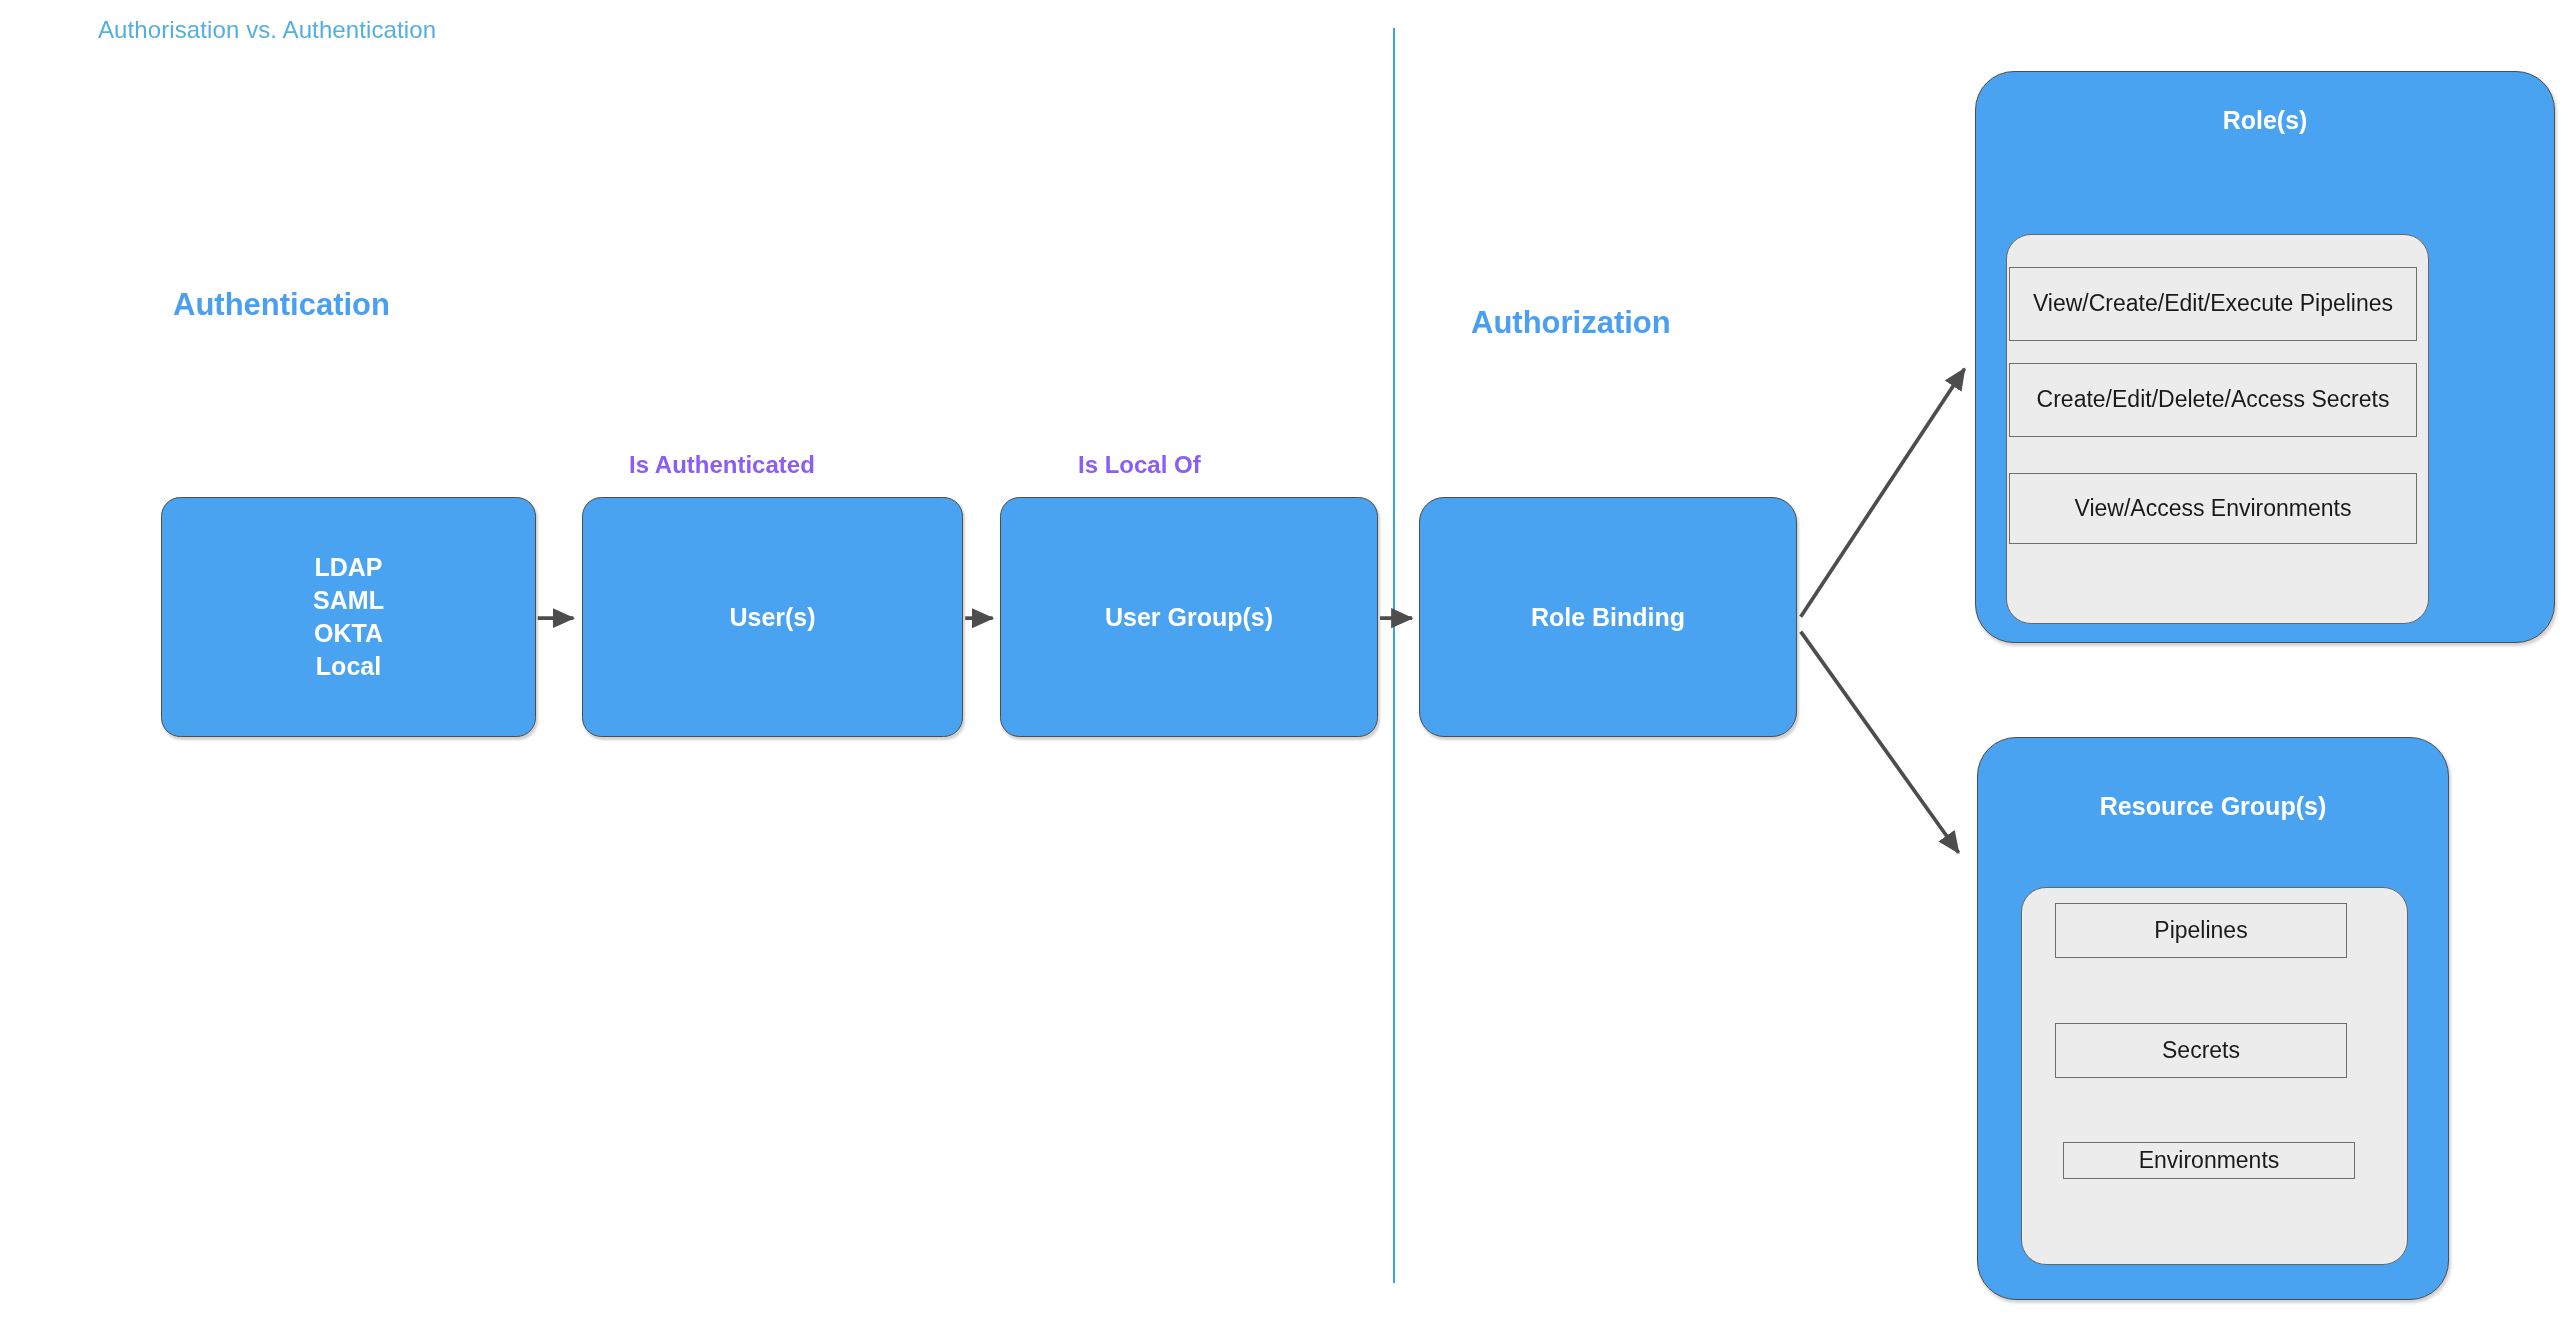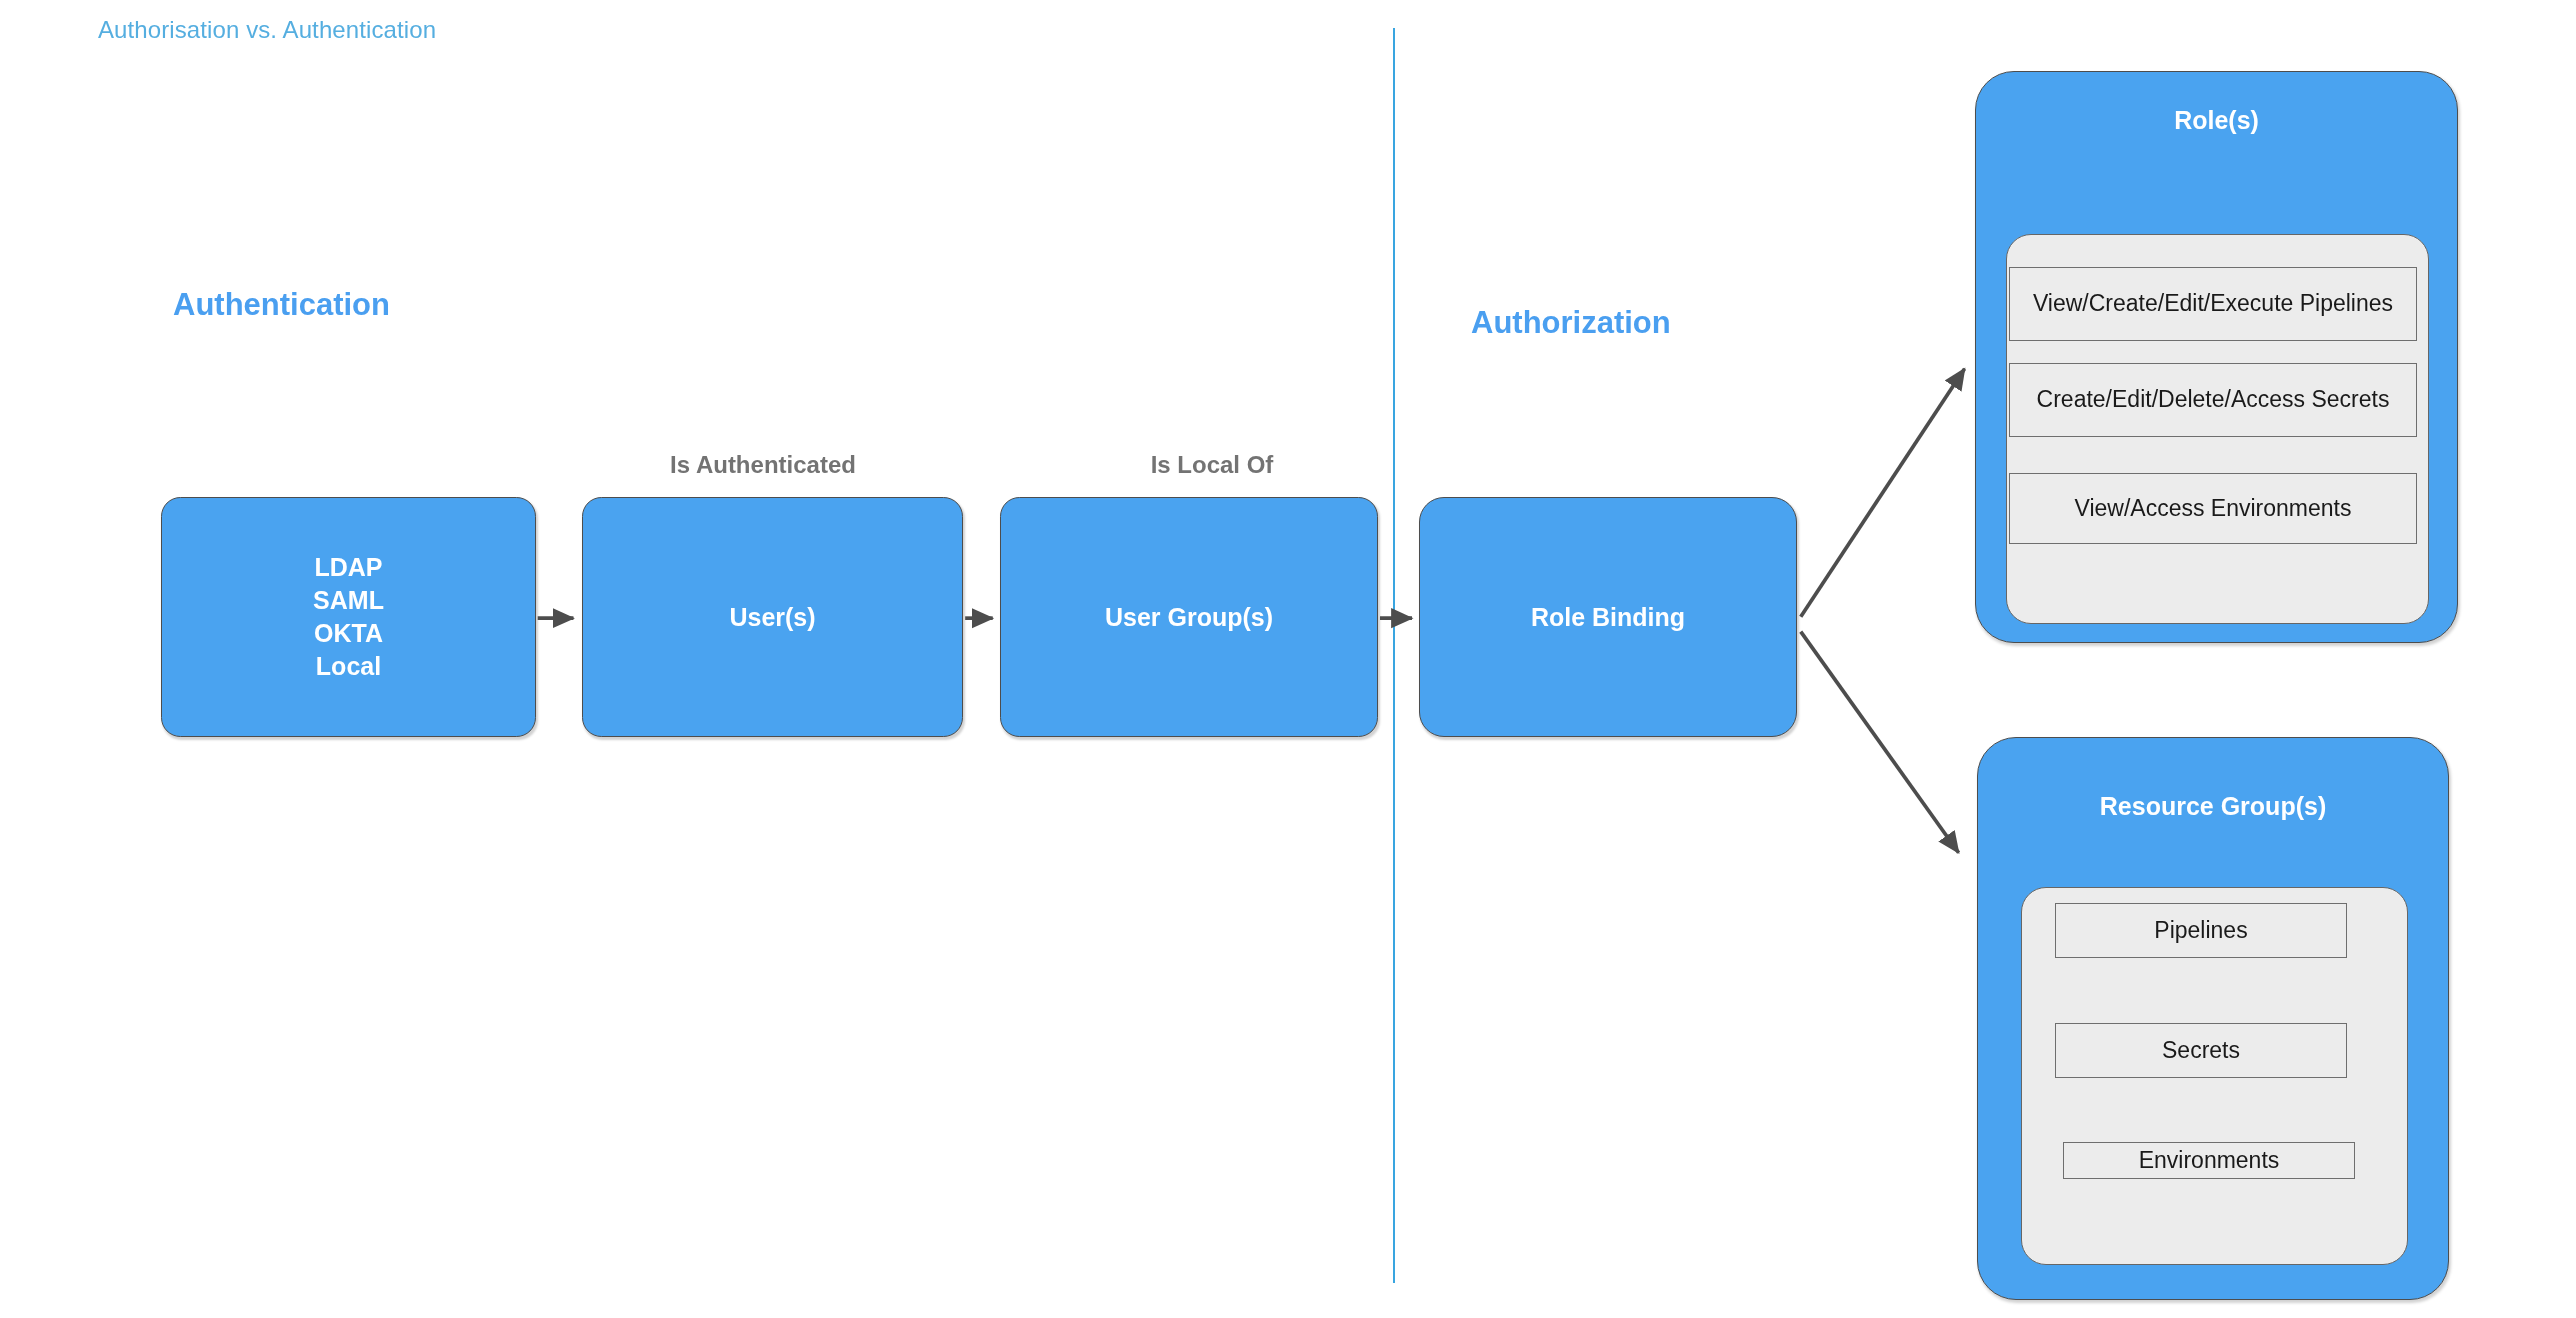--- a/index.html
+++ b/index.html
@@ -39,23 +39,23 @@
     white-space: nowrap;
   }
   #heading-authentication { left: 173px; top: 287px; }
   #heading-authorization  { left: 1471px; top: 305px; }
 
   
   .connector-label {
     position: absolute;
     font-size: 24px;
     font-weight: bold;
-    color: #737373;
+    color: #8b5cf6;
     white-space: nowrap;
-    text-align: center;
+    text-align: left;
   }
   #label-is-authenticated { left: 629px;  top: 451px; width: 268px; }
   #label-is-member-of     { left: 1078px; top: 451px; width: 268px; }
 
   
   #divider {
     position: absolute;
     left: 1393px;
     top: 28px;
     width: 2.2px;
@@ -129,21 +129,21 @@
     display: flex;
     align-items: center;
     justify-content: center;
     text-align: center;
     color: #1a1a1a;
     font-size: 23px;
     line-height: 1.2;
   }
 
   
-  #panel-roles { left: 1975px; top: 71px;  width: 483px; height: 572px; }
+  #panel-roles { left: 1975px; top: 71px;  width: 580px; height: 572px; }
   #panel-roles .group-title { top: 34px; }
   #panel-roles .inner-panel { left: 30px; top: 162px; width: 423px; height: 390px; }
   #panel-roles .inner-title { top: 31px; }
   #perm-0 { left: 2009px; top: 267px; width: 408px; height: 74px; }
   #perm-1 { left: 2009px; top: 363px; width: 408px; height: 74px; }
   #perm-2 { left: 2009px; top: 473px; width: 408px; height: 71px; }
 
   
   #panel-resources { left: 1977px; top: 737px; width: 472px; height: 563px; }
   #panel-resources .group-title { top: 54px; }

